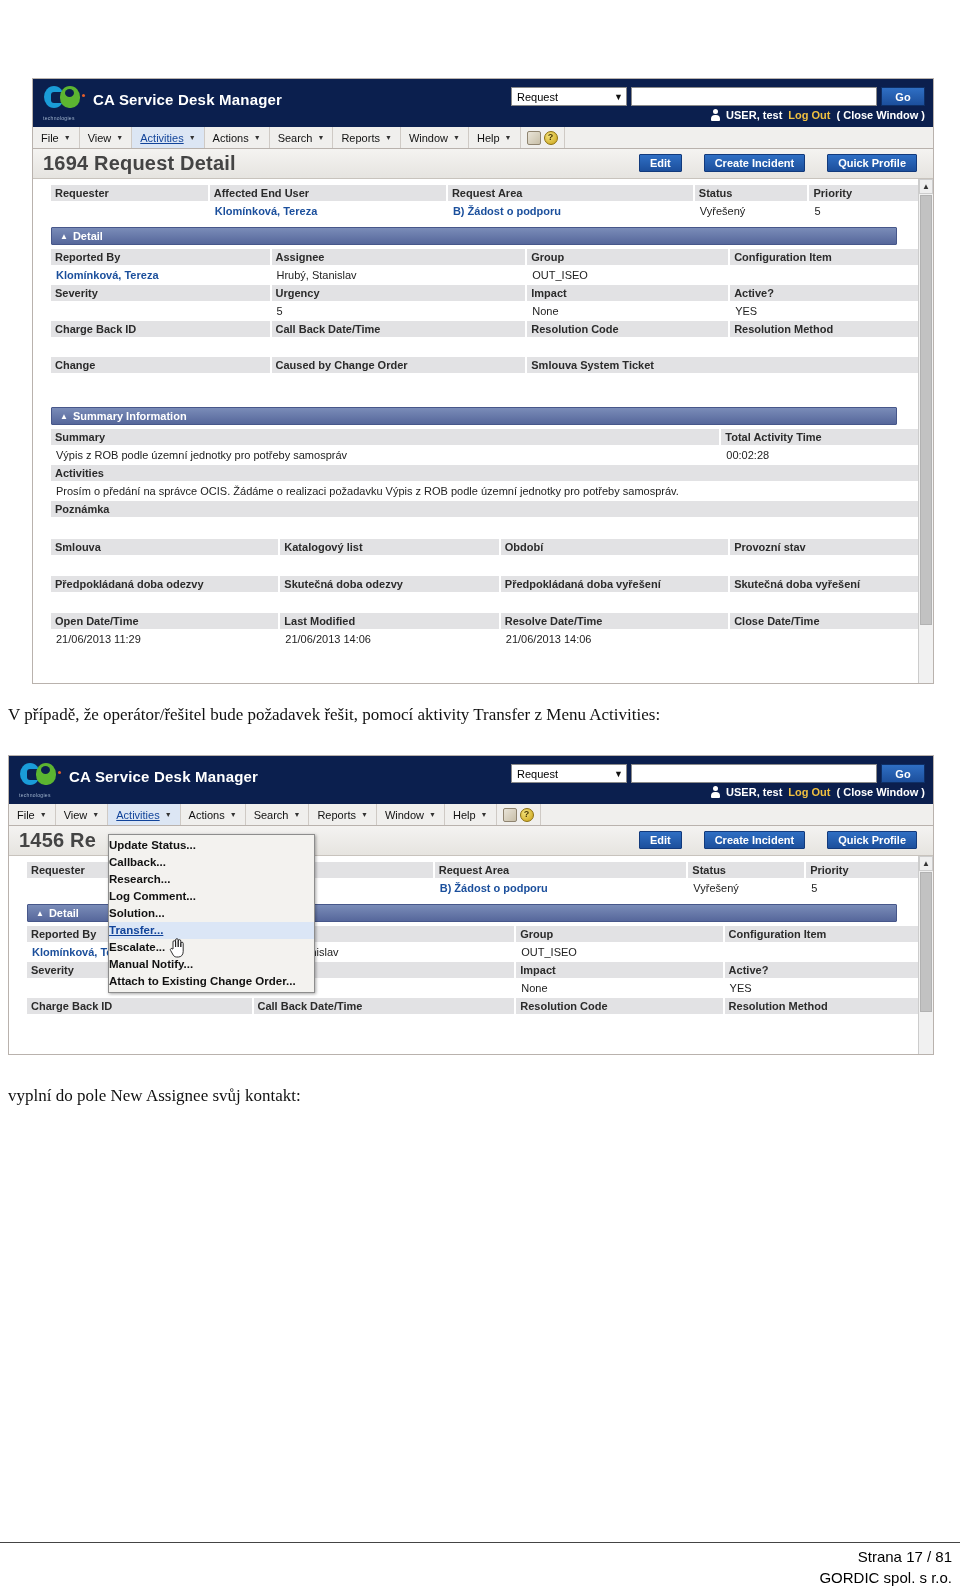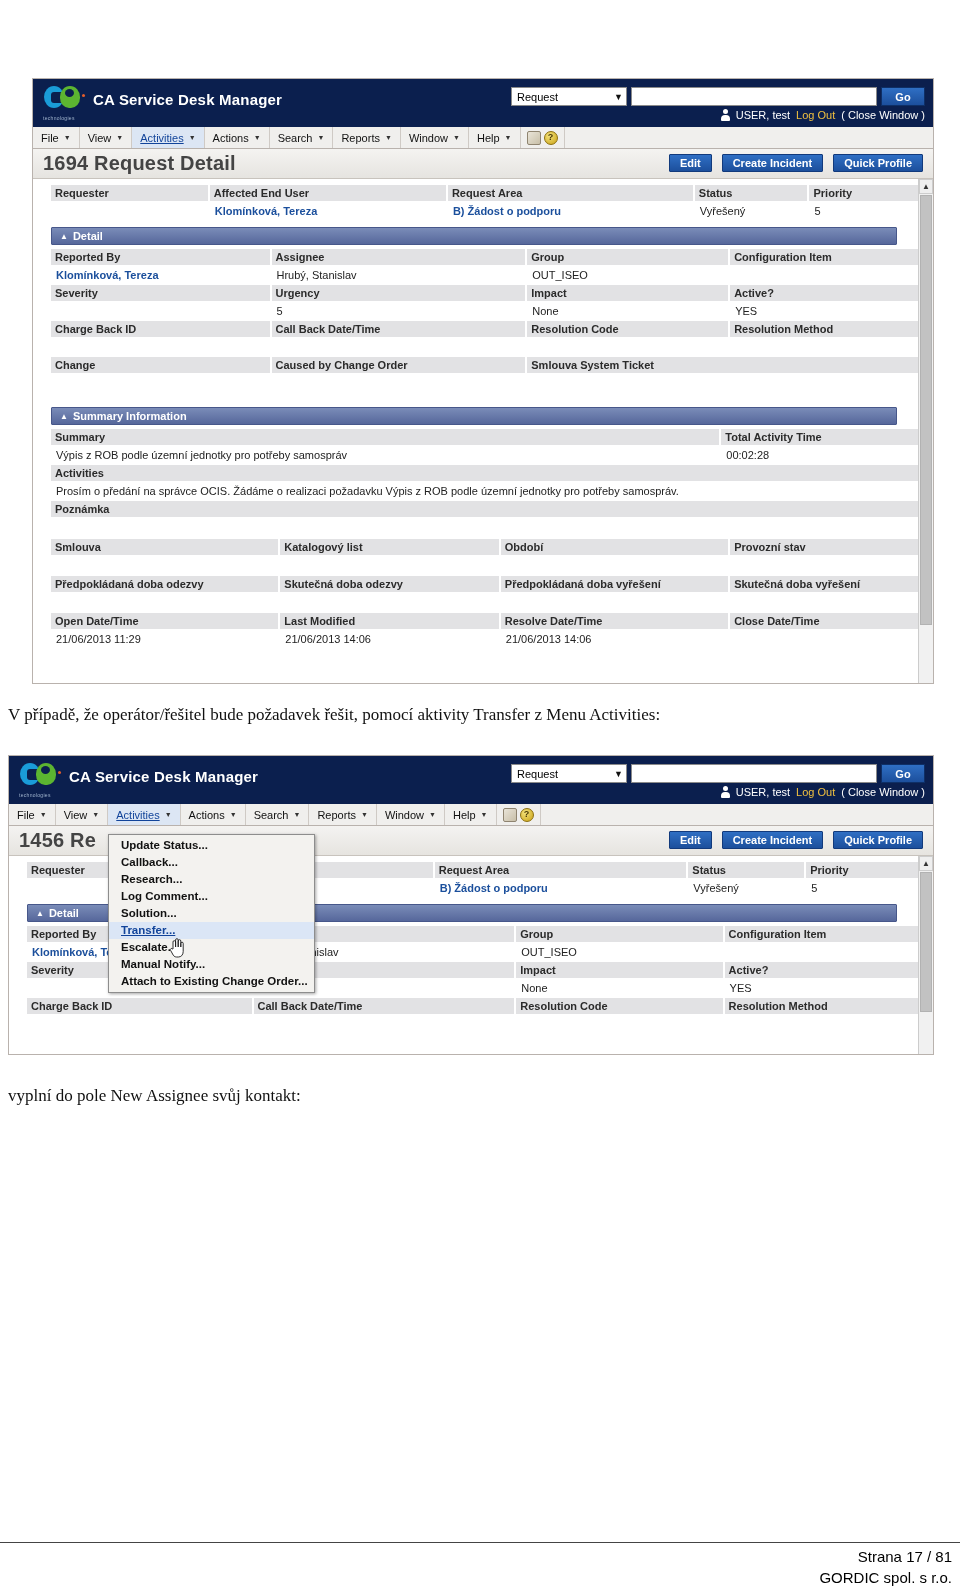--- a/index.html
+++ b/index.html
@@ -85,21 +85,21 @@
     width:44px; height:19px;
     background:linear-gradient(#2f6fc4,#1c4f9c);
     border:1px solid #0e2f66;
     color:#ffffff; font-size:11px; font-weight:bold;
     display:flex; align-items:center; justify-content:center;
   }
 
   .hdr-user {
     position:absolute; right:8px; top:30px;
     display:flex; align-items:flex-start; gap:6px;
-    font-size:11px; font-weight:normal; color:#ffffff;
+    font-size:11px; font-weight:bold; color:#ffffff;
     white-space:nowrap;
   }
   .user-icon {
     width:9px; height:12px; position:relative; display:inline-block;
   }
   .user-icon::before {
     content:''; position:absolute; left:2px; top:0; width:5px; height:5px;
     background:#ffffff; border-radius:50%;
   }
   .user-icon::after {
@@ -153,22 +153,22 @@
     background:linear-gradient(#f4f3f1,#e6e4e0);
     border-bottom:1px solid #c8c3bd;
     position:relative;
   }
   .page-title {
     position:absolute; left:10px; top:3px;
     font-size:20px; font-weight:bold; color:#444444;
     letter-spacing:.2px;
   }
   .title-buttons {
-    position:absolute; right:10px; top:5px;
-    display:flex; gap:10px;
+    position:absolute; right:16px; top:5px;
+    display:flex; gap:22px;
   }
   .tbtn {
     height:18px; padding:0 10px;
     background:linear-gradient(#2f6fc4,#1c4f9c);
     border:1px solid #123a7c;
     color:#ffffff; font-size:11px; font-weight:bold;
     display:flex; align-items:center; justify-content:center;
     border-radius:1px;
     white-space:nowrap;
   }
@@ -232,21 +232,21 @@
     position:absolute;
     background:#f3f2ef;
     border:1px solid #8d8d8d;
     box-shadow:1px 1px 3px rgba(0,0,0,.35);
     padding:2px 0;
     z-index:40;
   }
   .dd-item {
     font-size:11.5px; color:#111;
     height:17px; line-height:17px;
-    padding:0 10px 0 12px;
+    padding:0 10px 0 0;
     white-space:nowrap;
     font-weight:600;
   }
   .dd-item.hl {
     background:#dbe6f6;
     color:#12449a;
     text-decoration:underline;
   }
   .cursor-hand {
     position:absolute;

